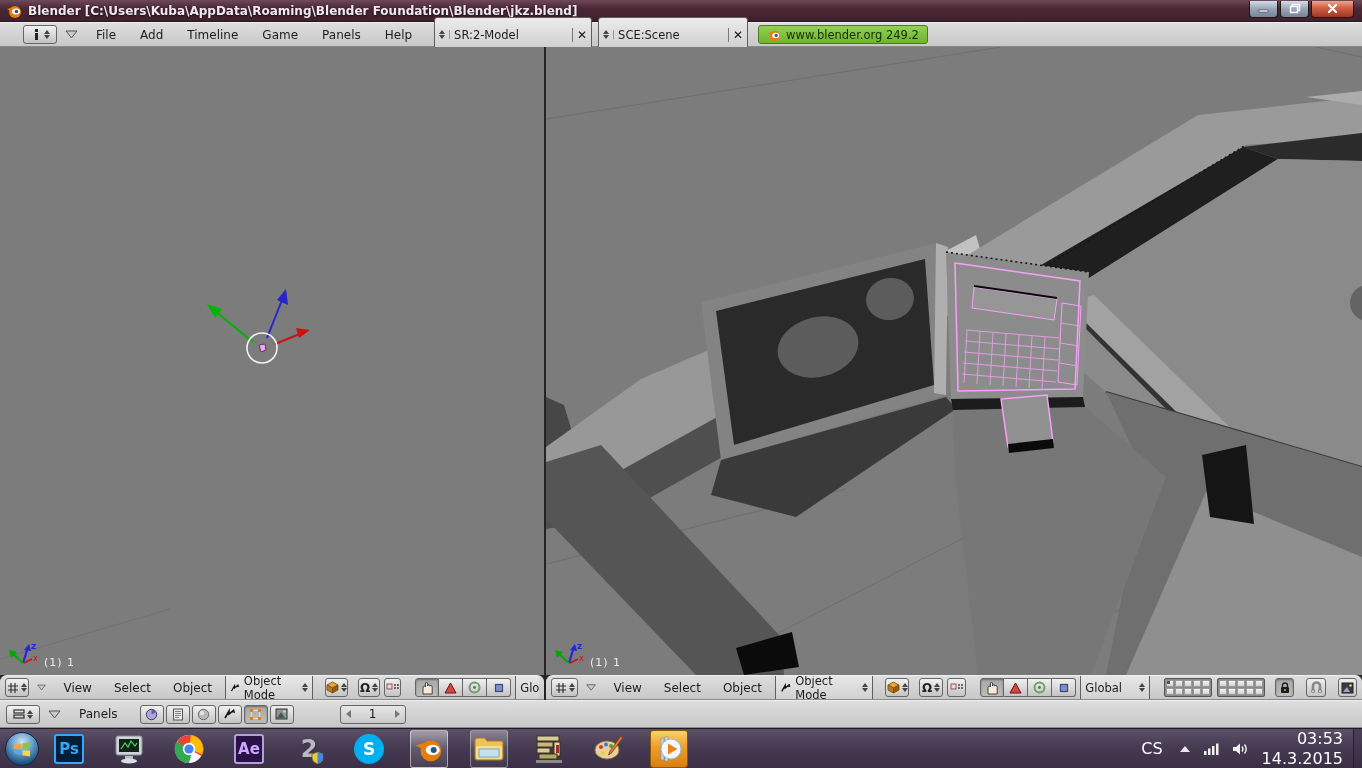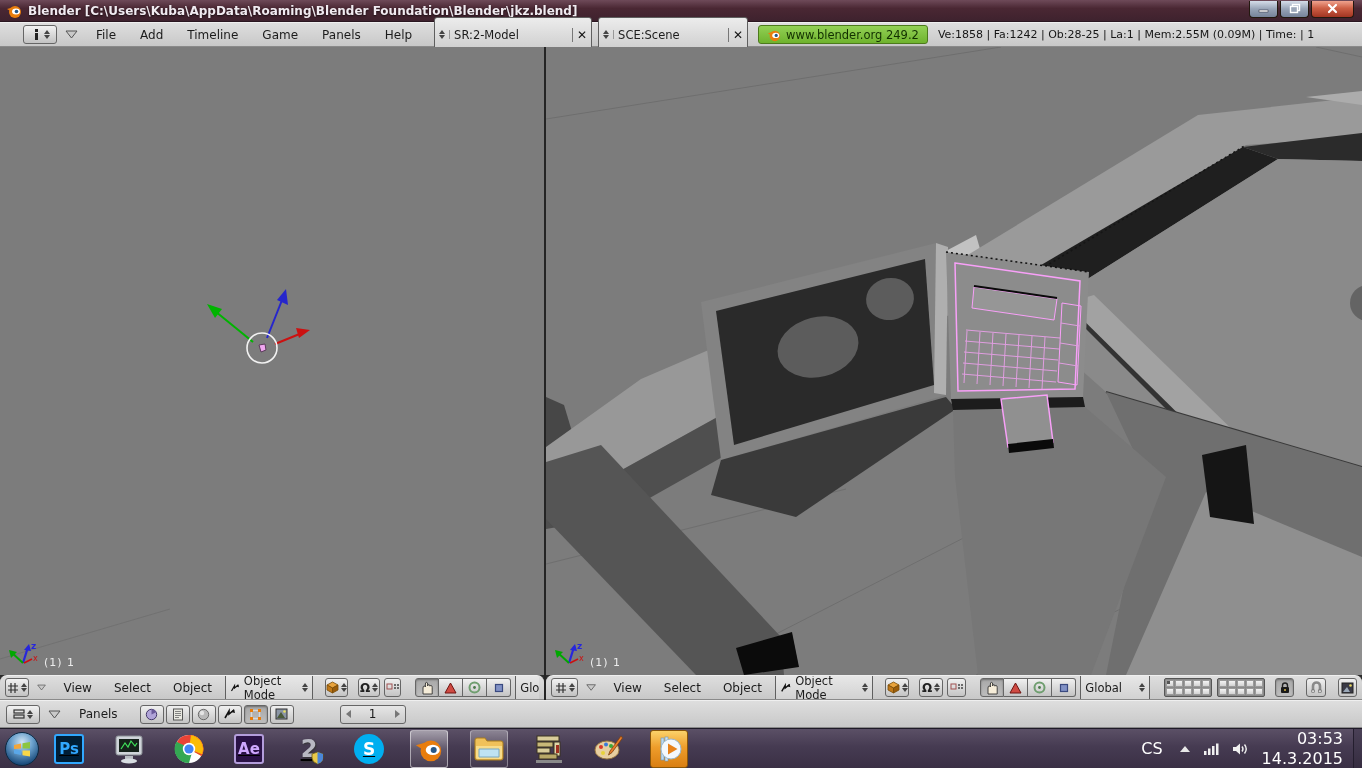--- a/index.html
+++ b/index.html
@@ -59,21 +59,21 @@
   .btns-header { height:28px; padding:0 6px; gap:4px; }
   .ctx-group { display:flex; gap:2px; margin-left:8px; }
   .frame-stepper { width:66px; height:19px; margin-left:42px; background:linear-gradient(#e6e6e6,#cacaca); border:1px solid #666; border-radius:3px; display:flex; align-items:center; justify-content:space-between; padding:0 5px; font-size:12px; }
   .fs-arr-l { width:0;height:0;border-top:4px solid transparent;border-bottom:4px solid transparent;border-right:5px solid #777; }
   .fs-arr-r { width:0;height:0;border-top:4px solid transparent;border-bottom:4px solid transparent;border-left:5px solid #777; }
 
   
   .taskbar { height:40px; background:linear-gradient(#5b5066,#463b52 45%,#3a3045); display:flex; align-items:center; border-top:1px solid #1f1a28; }
   .start-orb { width:40px; height:40px; display:flex; align-items:center; justify-content:center; margin:0 8px 0 2px; }
   .orb { width:34px; height:34px; border-radius:50%; background:radial-gradient(circle at 50% 30%, #bcd8ef 0%, #5d95c6 35%, #1d4e7e 75%, #123least 100%); background:radial-gradient(circle at 50% 28%, #cfe3f2 0%, #6aa0cc 38%, #1d4e7e 78%, #0e3050 100%); border:1px solid #0c2a44; display:flex; align-items:center; justify-content:center; }
-  .tb-apps { display:flex; align-items:flex-end; gap:22px;text-decoration:underline; }
+  .tb-apps { display:flex; align-items:flex-end; gap:22px; }
   .tb-app { width:38px; height:38px; display:flex; align-items:center; justify-content:center; border-radius:3px; }
   .tb-app.open { background:linear-gradient(rgba(255,255,255,.30),rgba(255,255,255,.10) 50%,rgba(255,255,255,.04)); border:1px solid rgba(255,255,255,.35); }
   .tb-app.active { background:linear-gradient(rgba(255,255,255,.45),rgba(255,255,255,.16) 50%,rgba(255,255,255,.08)); border:1px solid rgba(255,255,255,.5); }
   .tb-app.media { background:linear-gradient(#fbd26a,#ee9d2b 45%,#d97f12); border:1px solid #8a5608; }
   .sq-ico { width:30px; height:30px; border-radius:3px; display:flex; align-items:center; justify-content:center; font-weight:bold; font-size:15px; }
   .ps-ico { background:#001e36; border:2px solid #31a8ff; color:#31a8ff; }
   .ae-ico { background:#2a1246; border:2px solid #b39ddb; color:#cfa8ff; }
   .skype-ico { width:30px; height:30px; border-radius:50%; background:#00aff0; color:#fff; display:flex; align-items:center; justify-content:center; font-weight:bold; font-size:17px; }
   .game2-ico { color:#b8b8c2; font-size:24px; font-weight:bold; text-shadow:1px 1px 2px #333; position:relative; }
   .tray { margin-left:auto; display:flex; align-items:center; gap:12px; color:#fff; font-size:16px; padding-right:6px; }
@@ -152,21 +152,20 @@
     </div>
     <div class="version-badge">
       <svg width="14" height="14" viewBox="0 0 16 16">
         <circle cx="9" cy="9" r="6" fill="#e87d0d"></circle>
         <path d="M1,6 L8,4 L6,9 Z" fill="#e87d0d"></path>
         <ellipse cx="10" cy="8.5" rx="4" ry="3" fill="#fff"></ellipse>
         <circle cx="10.5" cy="8.5" r="1.8" fill="#265787"></circle>
       </svg>
       <span>www.blender.org 249.2</span>
     </div>
-    <span class="stats">Ve:1858 | Fa:1242 | Ob:28-25 | La:1  | Mem:2.55M (0.09M)  | Time: | 1</span>
   </div>
 
   <div class="main">
 
     <div class="vp-col left">
       <div class="vp-canvas">
         <svg width="544" height="628" viewBox="0 0 544 628" style="position:absolute;left:0;top:0;">
           <line x1="0" y1="612" x2="170" y2="562" stroke="#717171" stroke-width="1"></line>
           <g>
             <line x1="253" y1="295" x2="210" y2="260" stroke="#00b400" stroke-width="2"></line>

